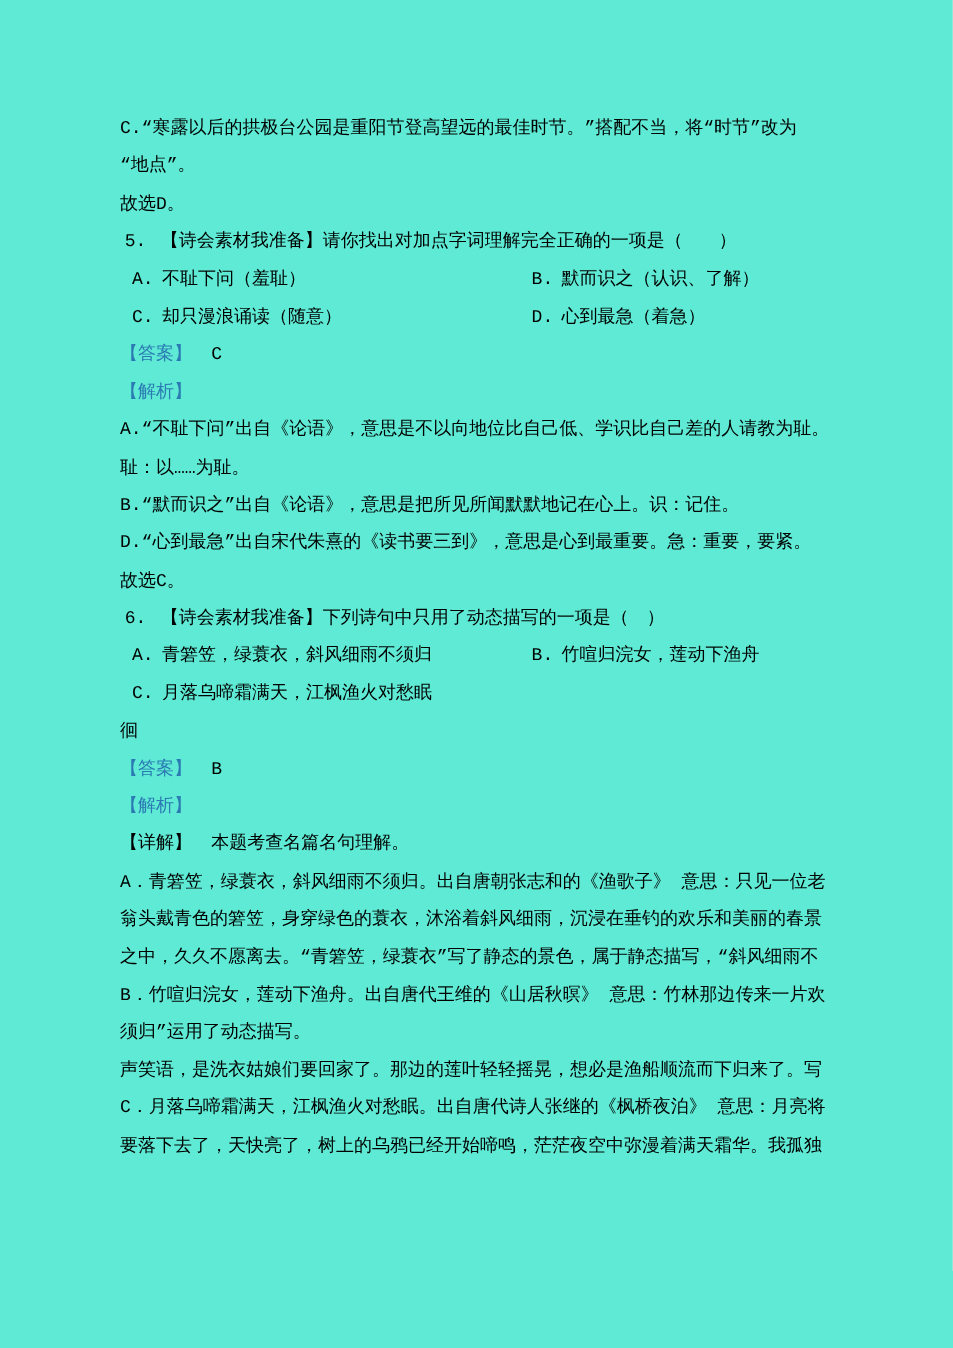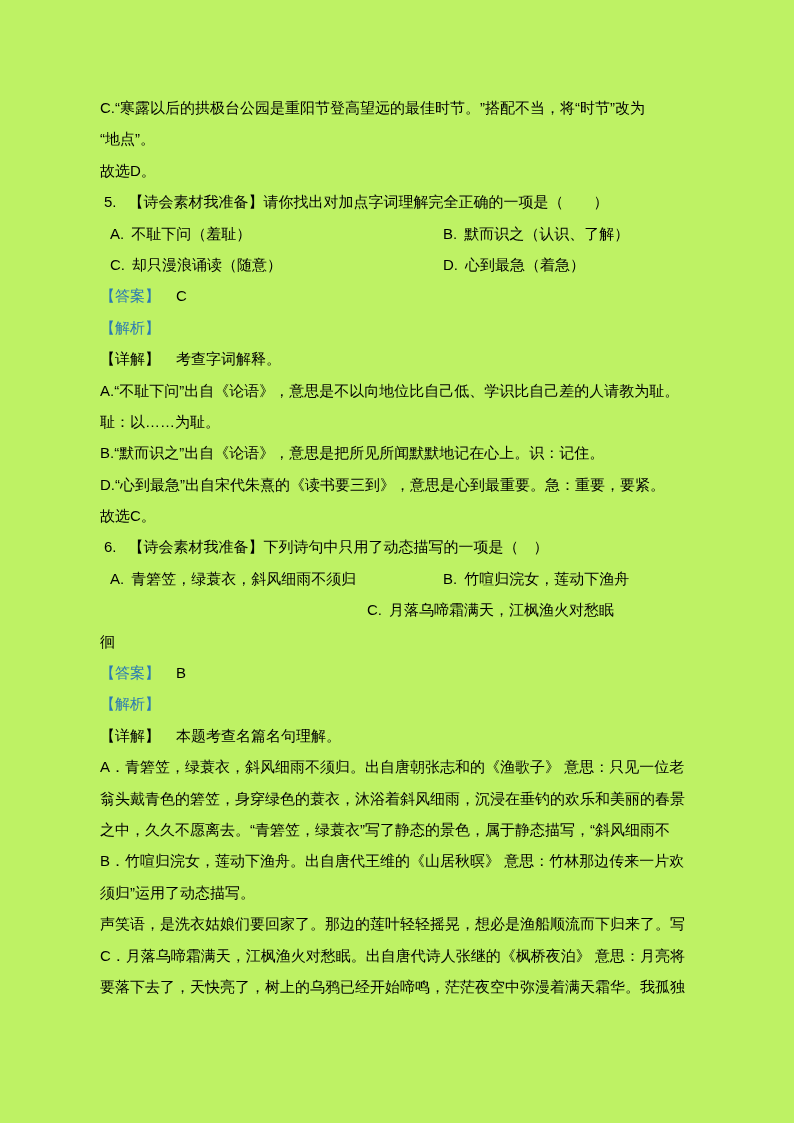--- a/index.html
+++ b/index.html
@@ -1,37 +1,37 @@
 <!DOCTYPE html>
 <html><head>
 <meta charset="utf-8">
 <style>
   html, body { margin: 0; padding: 0; background: #e8e8e8; }
   .page {
     position: relative;
     width: 794px;
     height: 1123px;
     margin: 0 auto;
-    background: #bef264;
+    background: #5eead4;
     overflow: hidden;
-    font-family: Liberation Sans, sans-serif;
+    font-family: Liberation Mono, monospace;
     color: #000000;
   }
   .content {
     position: absolute;
     left: 100px;
     top: 92px;
     width: 600px;
     font-size: 15px;
     line-height: 31.4px;
   }
   .line { white-space: nowrap; height: 31.4px; }
   .stem { padding-left: 4px; }
   .qnum { margin-right: 12px; }
-  .option-row { padding-left: 10px; display: flex; justify-content: flex-end; }
+  .option-row { padding-left: 10px; display: flex; }
   .opt-col1 { width: 333px; flex: none; }
   .opt-col2 { flex: 1; }
   .opt-label { margin-right: 7px; }
   .blue { color: #2B7AB3; }
   .lbl-gap { margin-right: 16px; }
 </style>
 </head>
 <body>
 
 <div class="page">
@@ -50,23 +50,20 @@
     </div>
     <div class="line option-row">
       <span class="opt-col1"><span class="opt-label">C.</span><span>却只漫浪诵读（随意）</span></span>
       <span class="opt-col2"><span class="opt-label">D.</span><span>心到最急（着急）</span></span>
     </div>
     <div class="line">
       <span class="blue lbl-gap">【答案】</span><span>C</span>
     </div>
     <div class="line">
       <span class="blue">【解析】</span>
-    </div>
-    <div class="line">
-      <span class="lbl-gap">【详解】</span><span>考查字词解释。</span>
     </div>
     <div class="line">A.“不耻下问”出自《论语》，意思是不以向地位比自己低、学识比自己差的人请教为耻。</div>
     <div class="line">耻：以……为耻。</div>
     <div class="line">B.“默而识之”出自《论语》，意思是把所见所闻默默地记在心上。识：记住。</div>
     <div class="line">D.“心到最急”出自宋代朱熹的《读书要三到》，意思是心到最重要。急：重要，要紧。</div>
     <div class="line">故选C。</div>
 
     <div class="line stem">
       <span class="qnum">6.</span><span>【诗会素材我准备】</span><span>下列诗句中只用了动态描写的一项是（　）</span>
     </div>

